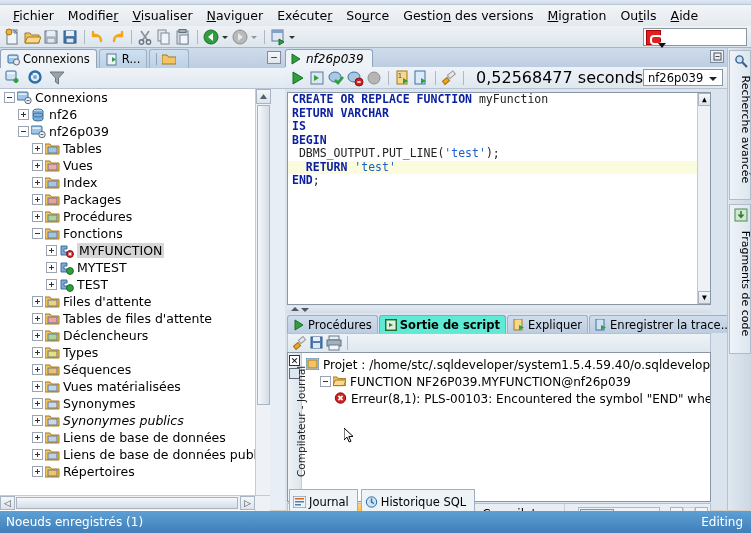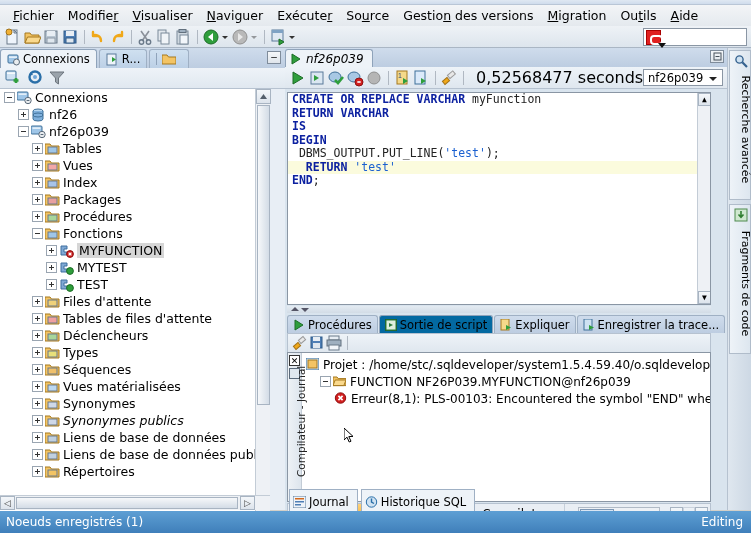--- a/index.html
+++ b/index.html
@@ -204,21 +204,21 @@
   .res-tabrow{
     position:absolute;left:2px;top:266px;width:442px;height:19px;
     display:flex;align-items:flex-end;
   }
   .res-tab{
     height:18px;display:flex;align-items:center;padding:0 5px;
     font-size:11.5px;background:linear-gradient(#cfdcec,#bdcde1);
     border:1px solid #9fb0c4;border-bottom:none;border-radius:3px 3px 0 0;
     white-space:nowrap;cursor:default;margin-right:1px;
   }
-  .res-tab.active{background:#0369a1;border-color:#8fa3ba;font-weight:normal;justify-content:flex-end;}
+  .res-tab.active{background:#5eead4;border-color:#8fa3ba;font-weight:bold;justify-content:flex-end;}
   .res-tab .ti{width:12px;height:12px;margin-right:3px;flex:0 0 auto;}
   .res-toolbar{
     position:absolute;left:2px;top:285px;width:424px;height:19px;
     background:linear-gradient(#eef3f8,#dfe7ef);
     display:flex;align-items:center;padding-left:4px;
     border:1px solid #b6c2d0;border-bottom:none;
   }
   .msgpane{
     position:absolute;left:2px;top:304px;width:424px;height:150px;
     background:#fff;border:1px solid #8a96a4;overflow:hidden;
@@ -741,21 +741,21 @@
     </span>
     <span class="tb-sep"></span>
     <span class="ed-time">0,52568477 seconds</span>
     <div class="connsel">
       <span>nf26p039</span>
     </div>
   </div>
 
   <div class="codearea">
     <div id="code-root">
-        <div class="cl"><span class="kw">CREATE OR REPLACE VARCHAR </span><span class="plain">myFunction</span></div>
+        <div class="cl"><span class="kw">CREATE OR REPLACE FUNCTION </span><span class="plain">myFunction</span></div>
         <div class="cl"><span class="kw">RETURN VARCHAR</span></div>
         <div class="cl"><span class="kw">IS</span></div>
         <div class="cl"><span class="kw">BEGIN</span></div>
         <div class="cl"><span class="plain"> DBMS_OUTPUT.PUT_LINE(</span><span class="str">'test'</span><span class="plain">);</span></div>
         <div class="cl hl"><span class="kw">  RETURN </span><span class="str">'test'</span></div>
         <div class="cl"><span class="kw">END</span><span class="plain">;</span></div>
       </div>
     <div class="codescroll">
       <div class="ar" style="top:0;">▲</div>
       <div class="ar" style="bottom:0;">▼</div>

